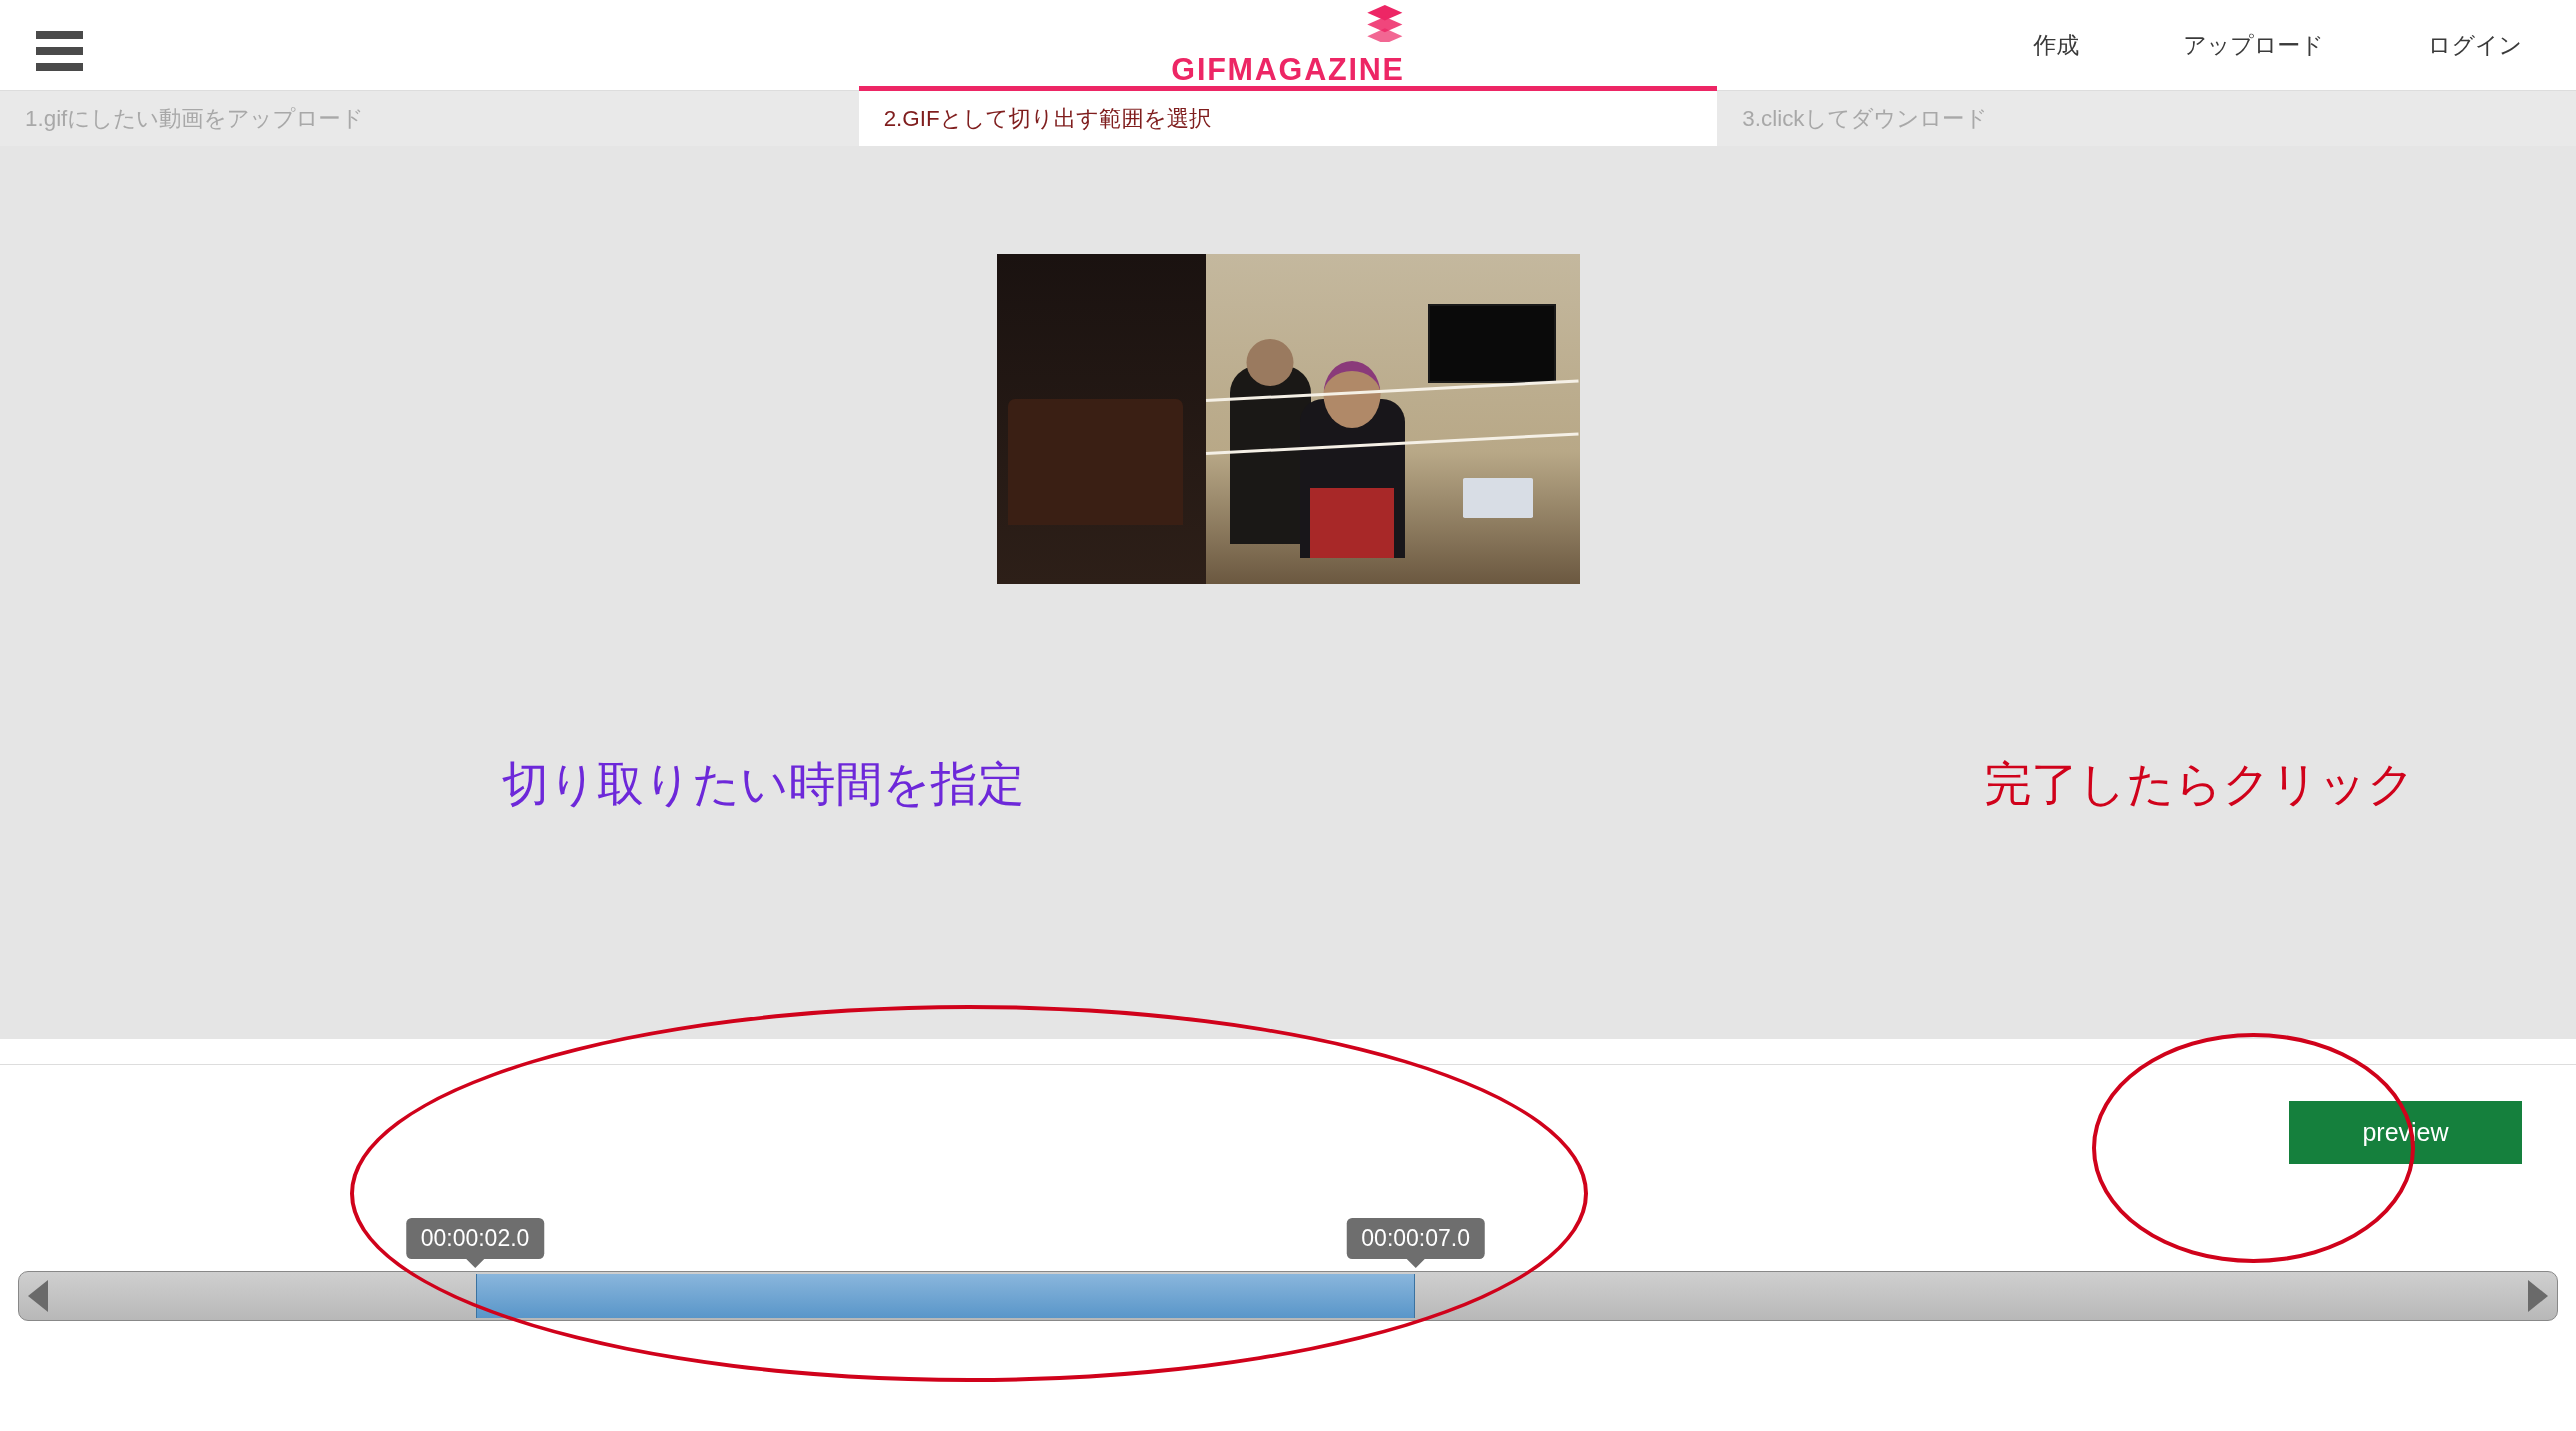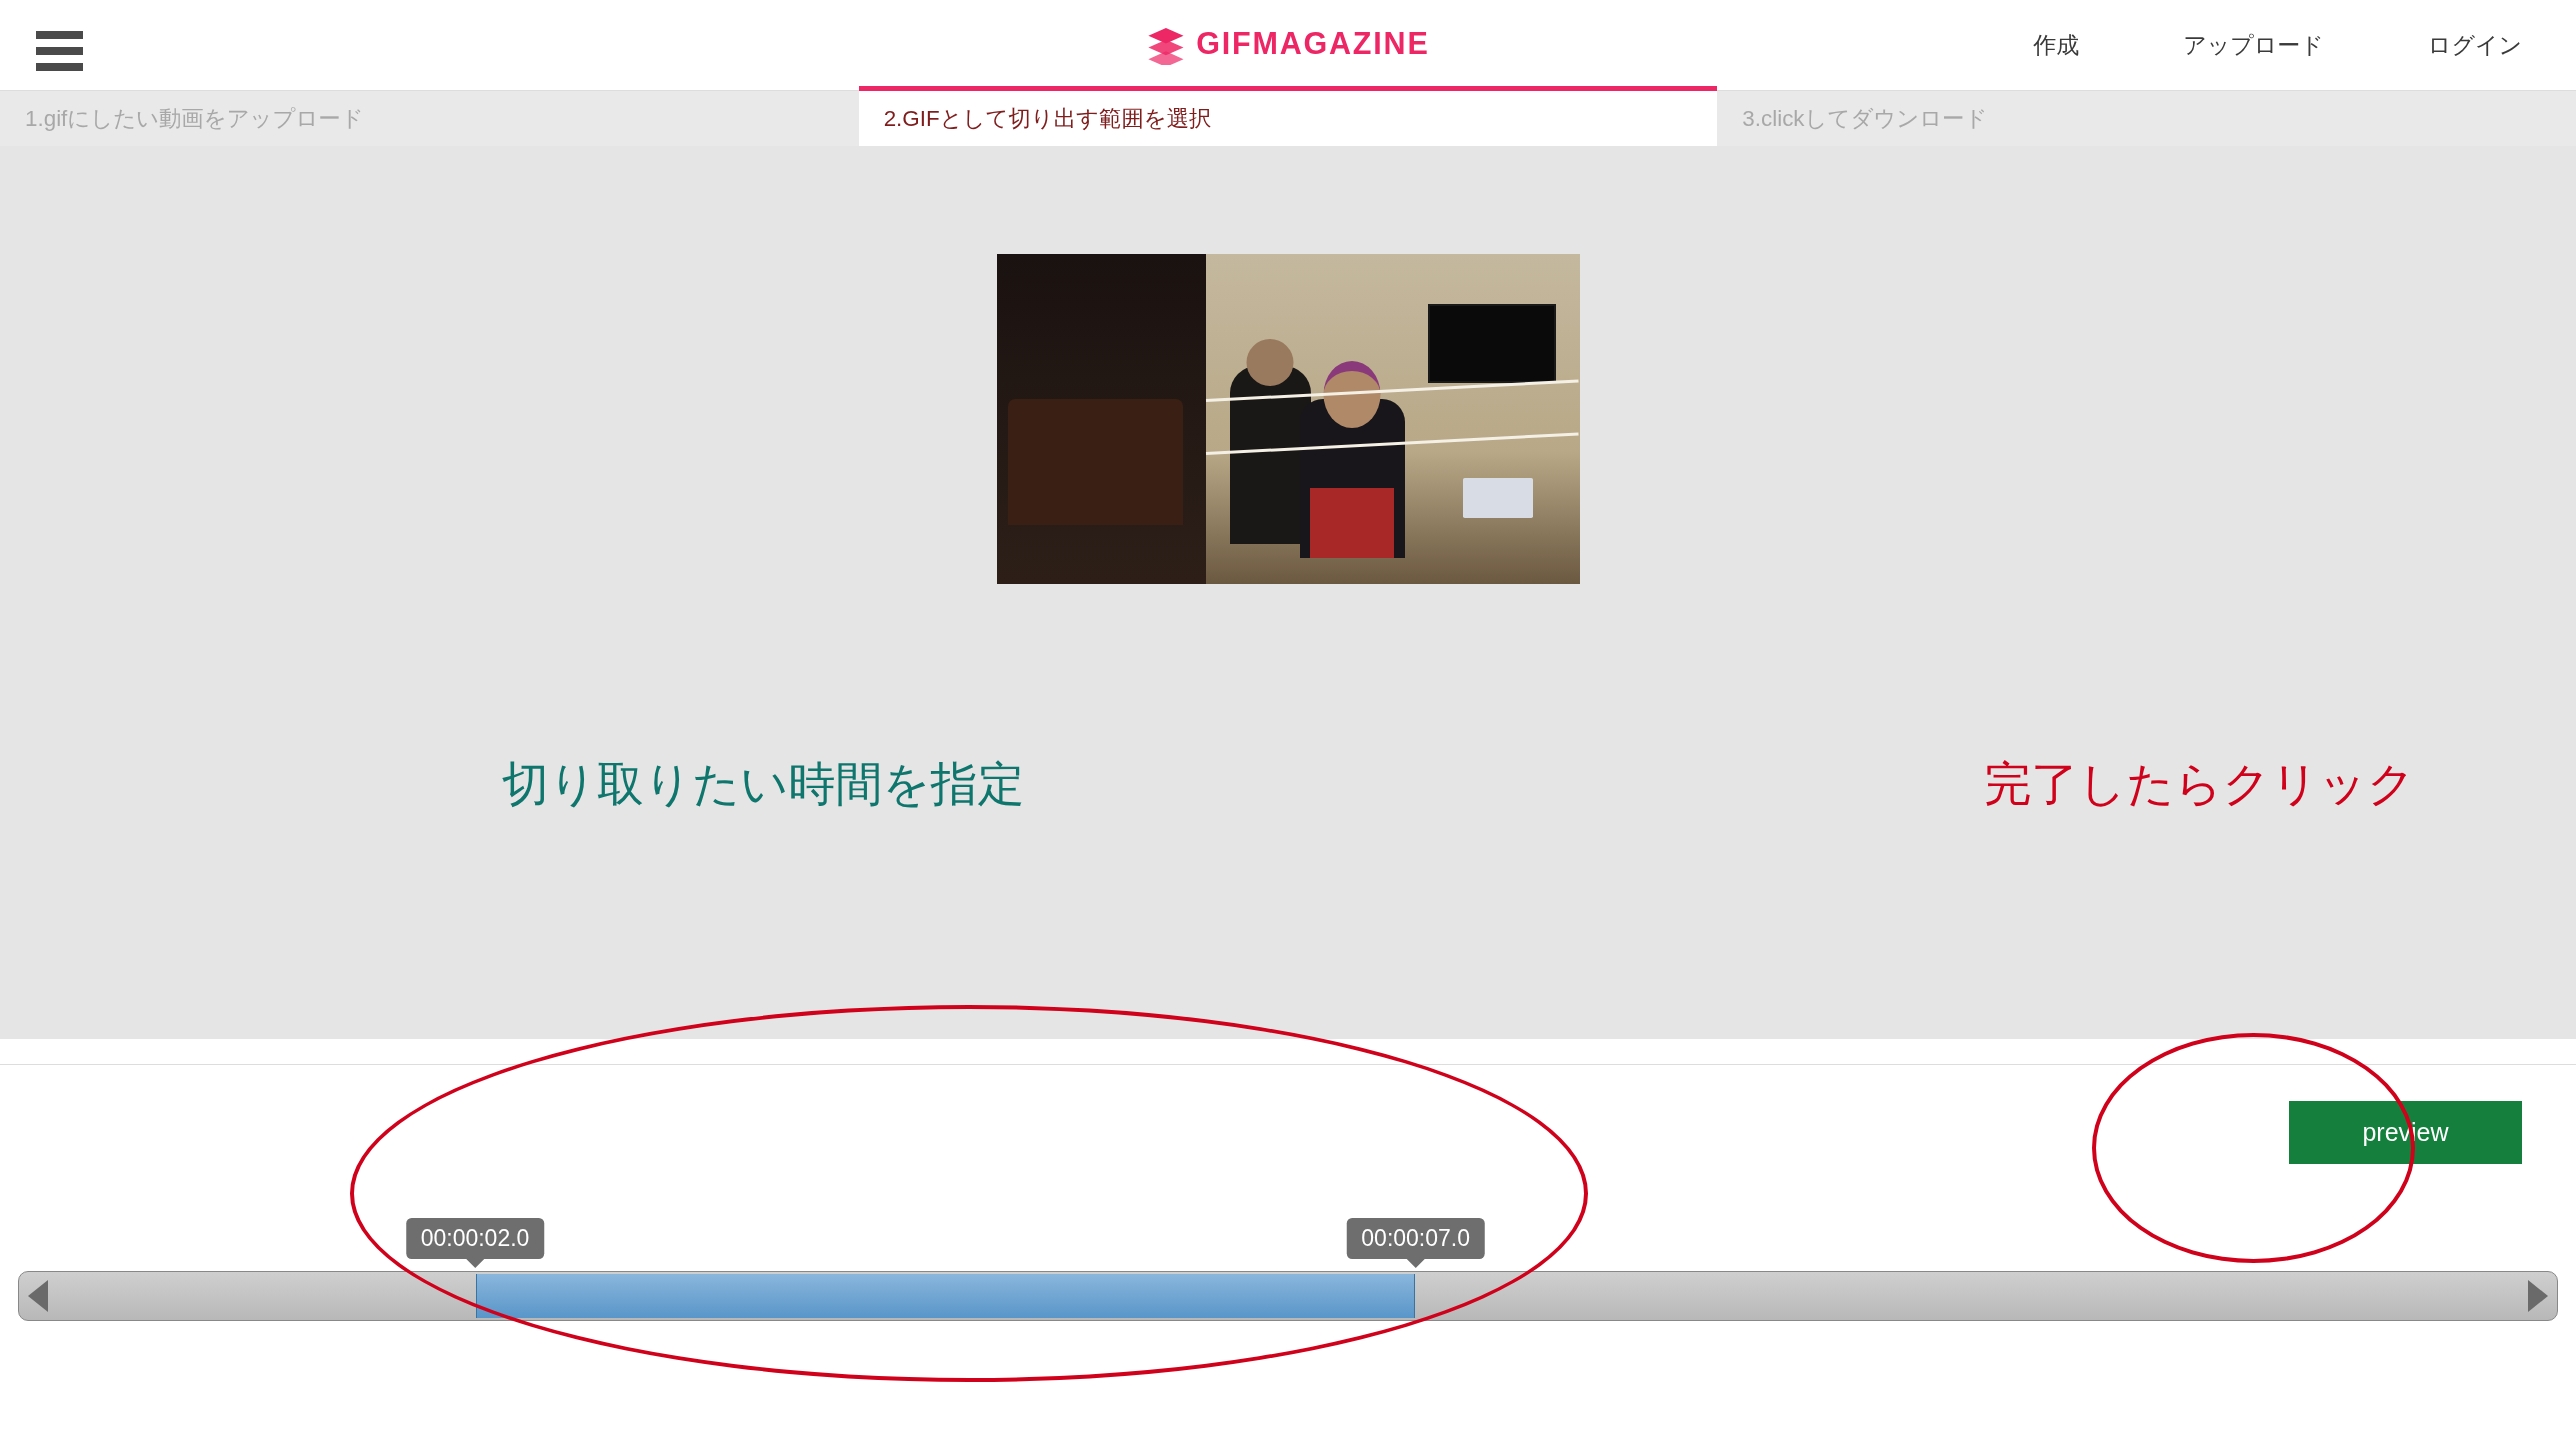--- a/index.html
+++ b/index.html
@@ -34,22 +34,23 @@
       display: block;
       width: 47px;
       height: 8px;
       background: #4a4a4a;
     }
     .logo {
       position: absolute;
       left: 50%;
       transform: translateX(-50%);
       display: flex;
-      align-items: flex-start;
+      align-items: flex-end;
       gap: 10.8px;
+      flex-direction: column;
     }
     .logo-icon {
       width: 39px;
       height: 39px;
     }
     .logo-text {
       font-size: 30.5px;
       font-weight: 800;
       color: #ed2665;
       letter-spacing: 1.8px;
@@ -217,21 +218,21 @@
       height: 2.7px;
       background: #f5f0e6;
       transform: rotate(-3deg);
       transform-origin: left;
     }
     .annotation-left {
       position: absolute;
       top: 753px;
       left: 502px;
       font-size: 47px;
-      color: #0f766e;
+      color: #6d28d9;
       font-weight: 400;
     }
     .annotation-right {
       position: absolute;
       top: 753px;
       right: 161px;
       font-size: 47px;
       color: #d0021b;
       font-weight: 400;
     }

